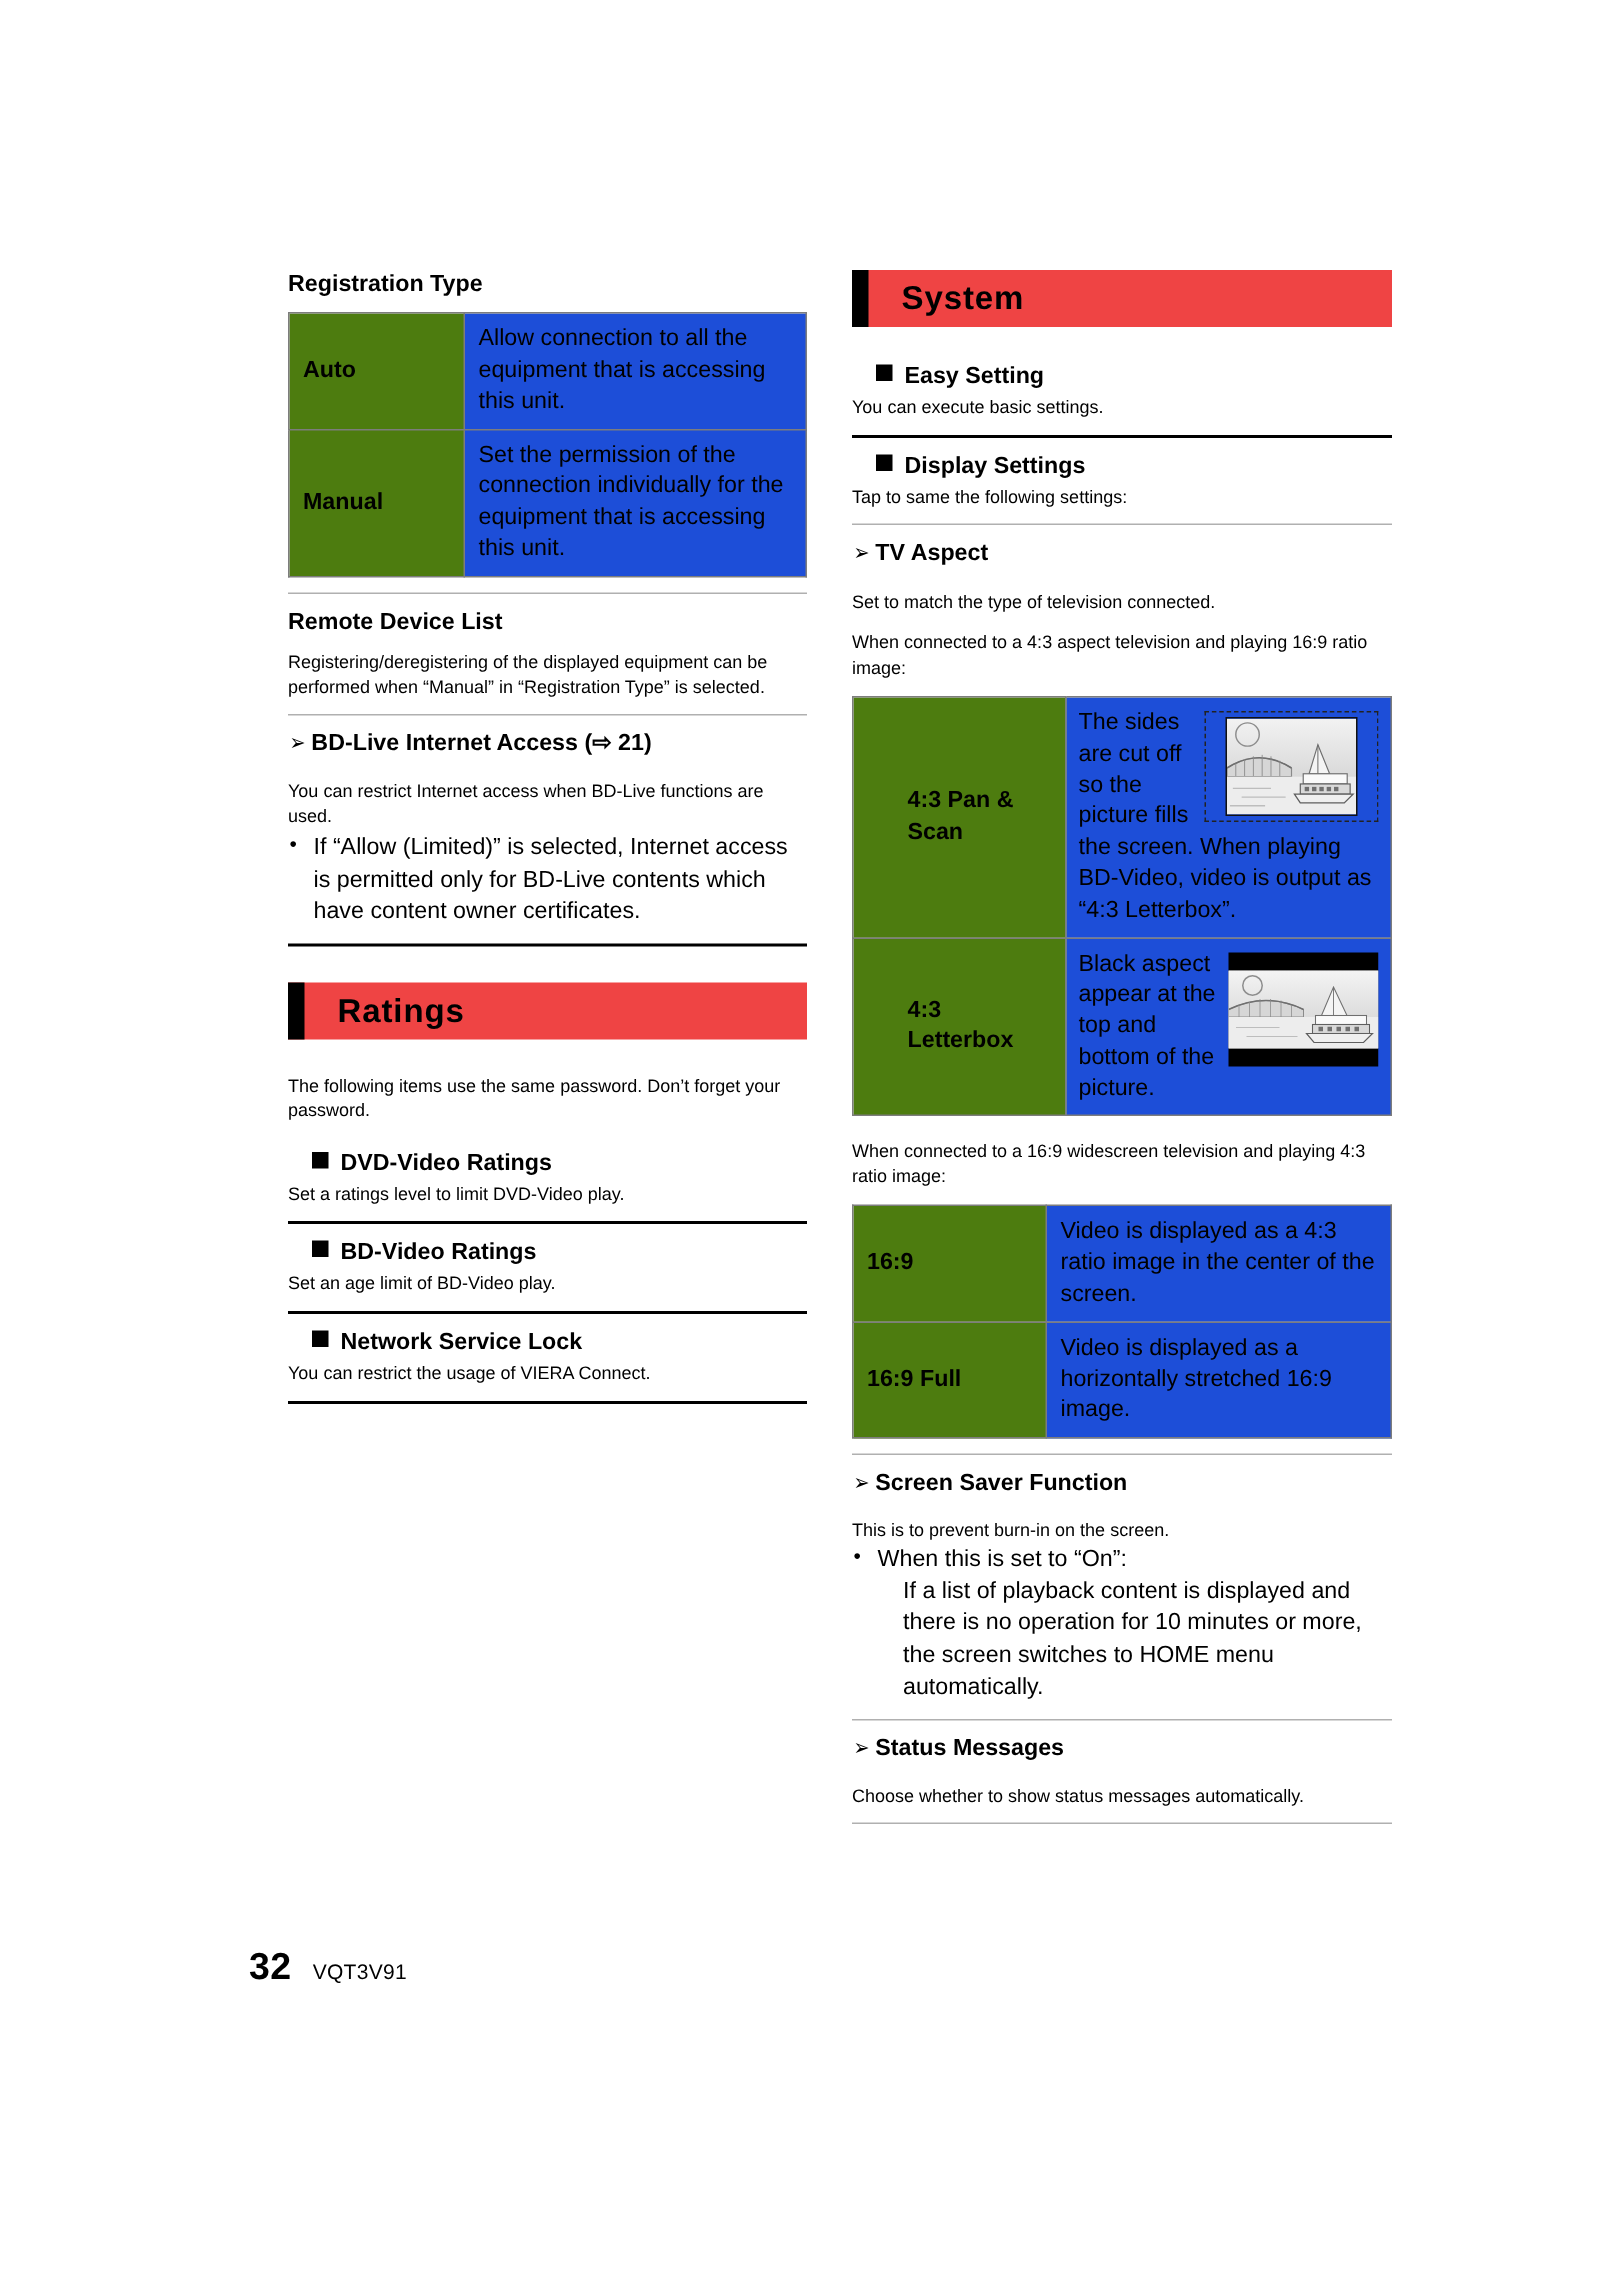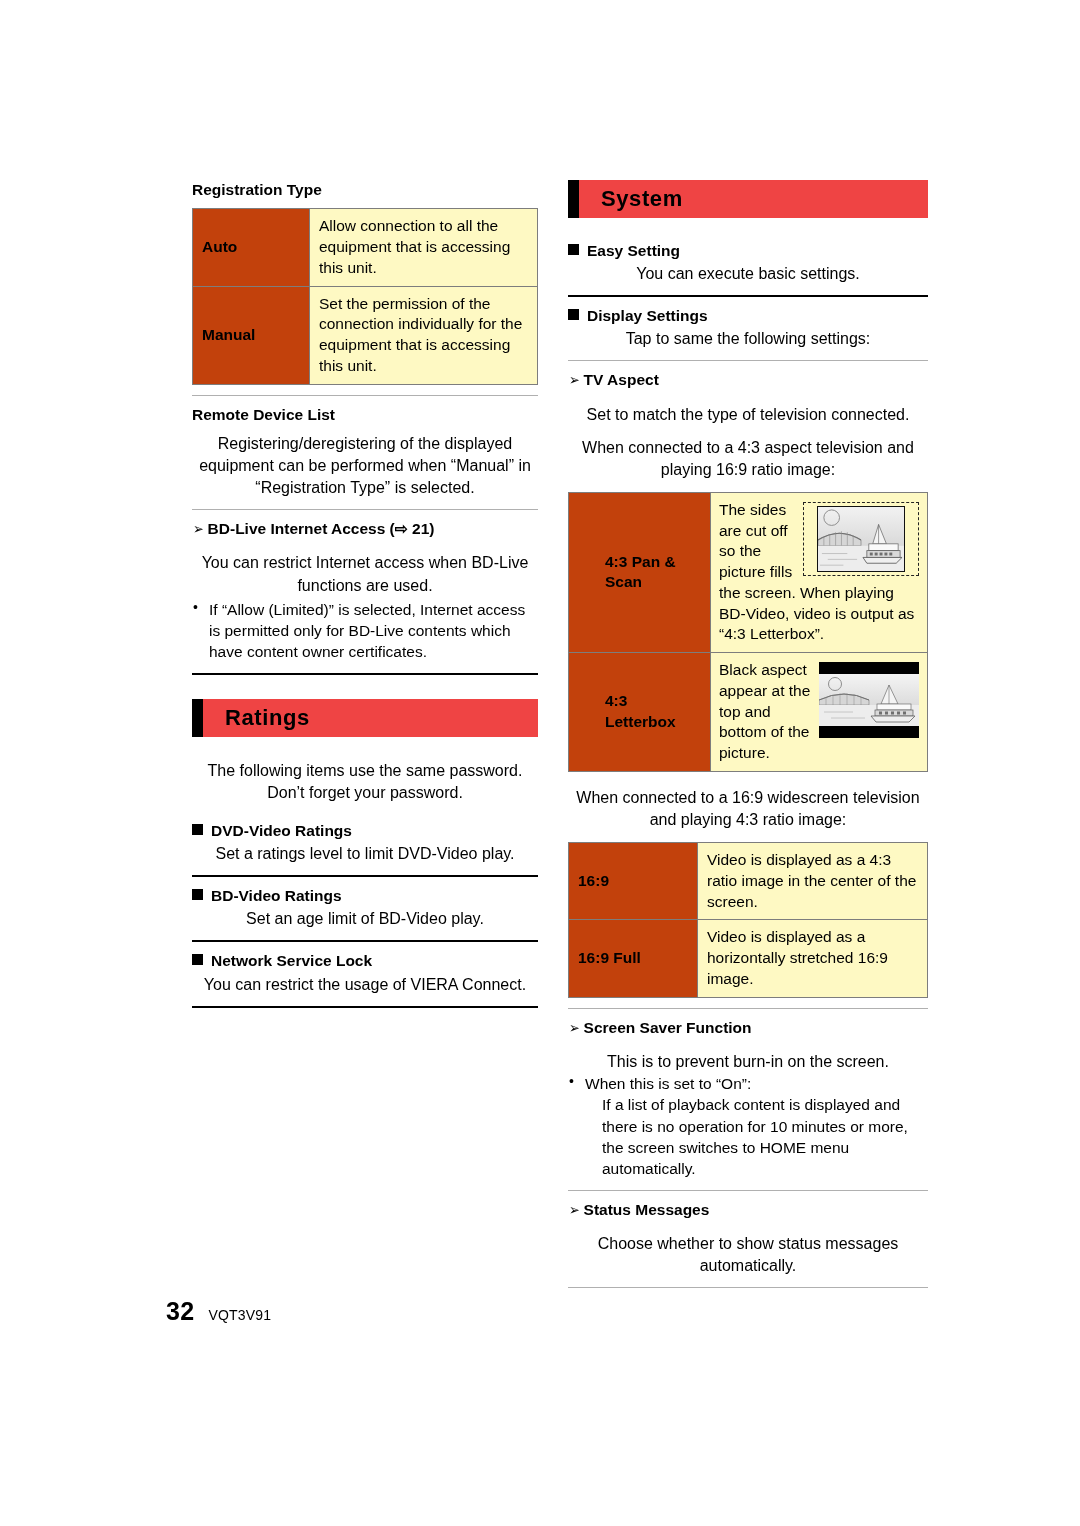--- a/index.html
+++ b/index.html
@@ -53,21 +53,21 @@
   
   .h-plain {
     font-size: 15.5px;
     font-weight: bold;
     margin: 0 0 9px 0;
     line-height: 1.25;
   }
   .h-square {
     font-size: 15.5px;
     font-weight: bold;
-    margin: 0 0 2px 0;
+    margin: 0 0 2px 16px;
     line-height: 1.3;
     display: flex;
     align-items: baseline;
   }
   .h-square .sq {
     display: inline-block;
     width: 11px;
     height: 11px;
     background: #000;
     margin-right: 8px;
@@ -86,24 +86,23 @@
   .h-arrow .ar {
     font-size: 15px;
     margin-right: 3px;
     flex: 0 0 auto;
     font-weight: normal;
     transform: scaleX(0.85);
   }
 
   
   p.body {
-    font-size: 16px;
+    font-size: 12px;
     line-height: 1.38;
     margin: 0 0 2px 0;
-    text-align: center;
   }
   p.body.tight { margin-bottom: 0; }
   .gap-sm { height: 9px; }
   .gap-md { height: 15px; }
 
   
   ul.dots {
     list-style: none;
     margin: 0;
     padding: 0;
@@ -147,25 +146,25 @@
     table-layout: fixed;
   }
   table.spec td {
     border: 1px solid #7d7d7d;
     font-size: 15.5px;
     line-height: 1.34;
     vertical-align: middle;
     padding: 7px 9px;
   }
   table.spec td.label {
-    background: #c2410c;
+    background: #4d7c0f;
     font-weight: bold;
   }
   table.spec td.desc {
-    background: #fef9c3;
+    background: #1d4ed8;
   }
   table.spec.reg td.label { width: 98px; }
   table.spec.aspect td.label { width: 96px; padding-left: 36px; }
   table.spec.wide169 td.label { width: 110px; }
   table.spec td.desc-img {
     padding: 7px 8px;
   }
   .desc-flow { overflow: hidden; }
   .illus-wrap {
     float: right;

